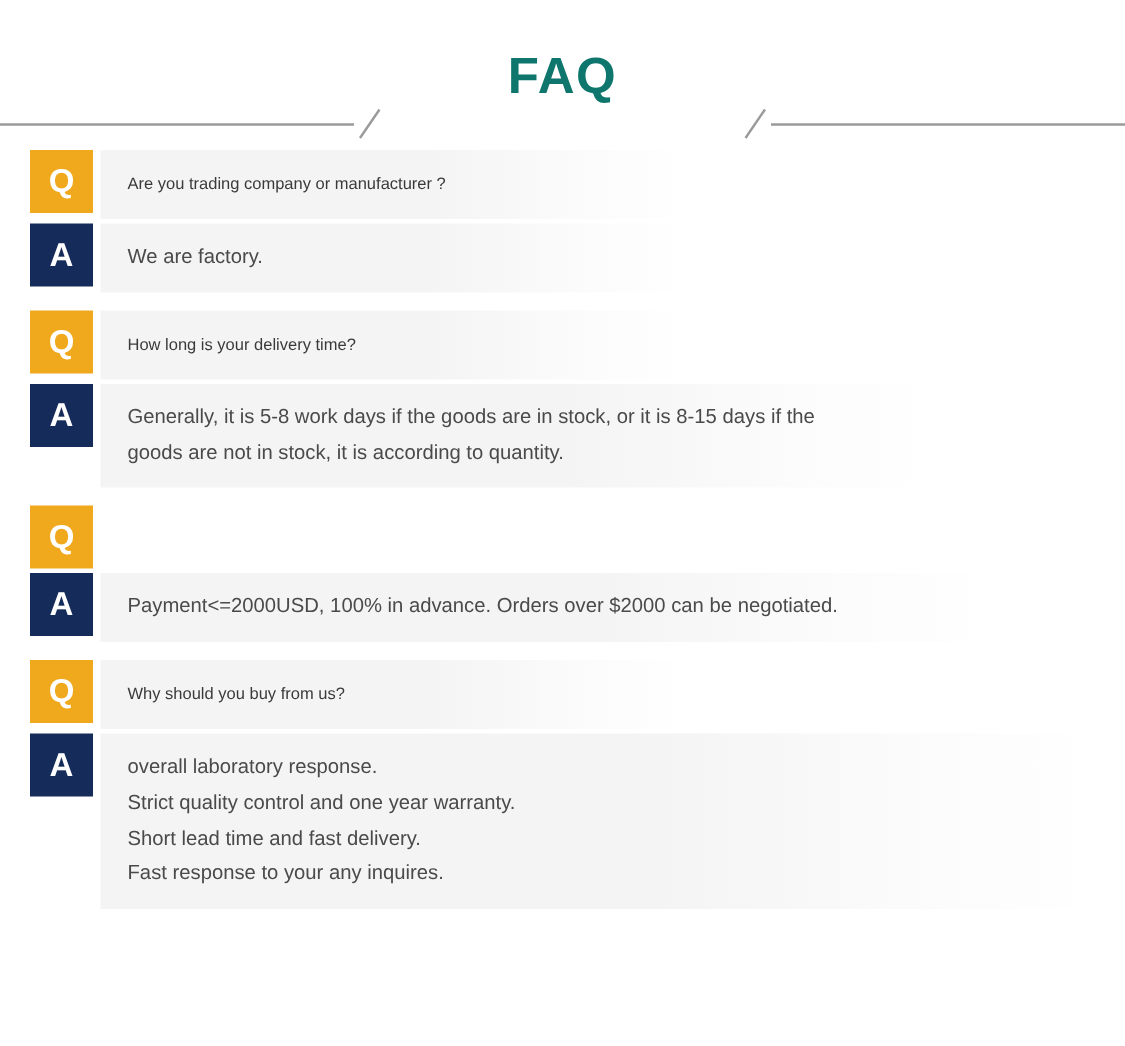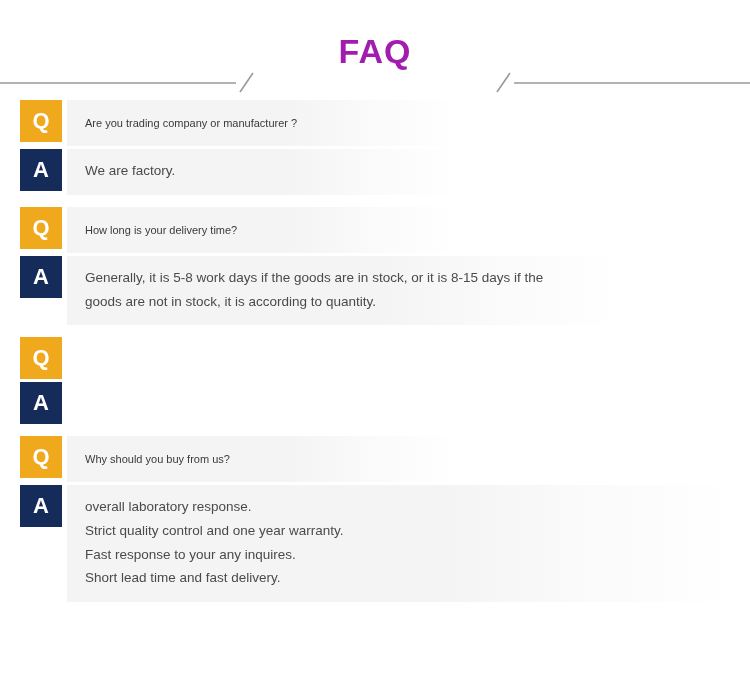--- a/index.html
+++ b/index.html
@@ -19,21 +19,21 @@
   .faq-header {
     position: relative;
     height: 100px;
     display: flex;
     align-items: center;
     justify-content: center;
   }
   .faq-title {
     font-size: 34px;
     font-weight: bold;
-    color: #a21caf;
+    color: #0f766e;
     letter-spacing: 1px;
     line-height: 1;
     padding: 0 58px;
     margin-top: 2px;
     white-space: nowrap;
   }
   .deco {
     position: absolute;
     top: 72px;
     height: 22px;
@@ -145,32 +145,35 @@
         </div>
     </div>
   </div>
 
   <div class="faq-item">
     <div class="row">
       <div class="badge badge-q">Q</div>
     </div>
     <div class="row">
       <div class="badge badge-a">A</div>
+      <div class="panel panel-a" style="width: 600px;">
+          <div class="line">Payment&lt;=2000USD, 100% in advance. Orders over $2000 can be negotiated.</div>
+        </div>
     </div>
   </div>
 
   <div class="faq-item">
     <div class="row">
       <div class="badge badge-q">Q</div>
       <div class="panel panel-q" style="width: 395px;">Why should you buy from us?</div>
     </div>
     <div class="row">
       <div class="badge badge-a">A</div>
       <div class="panel panel-a" style="width: 672px;">
           <div class="line">overall laboratory response.</div>
           <div class="line">Strict quality control and one year warranty.</div>
+          <div class="line">Short lead time and fast delivery.</div>
           <div class="line">Fast response to your any inquires.</div>
-          <div class="line">Short lead time and fast delivery.</div>
         </div>
     </div>
   </div>
 
 </div>
 
 </body></html>

